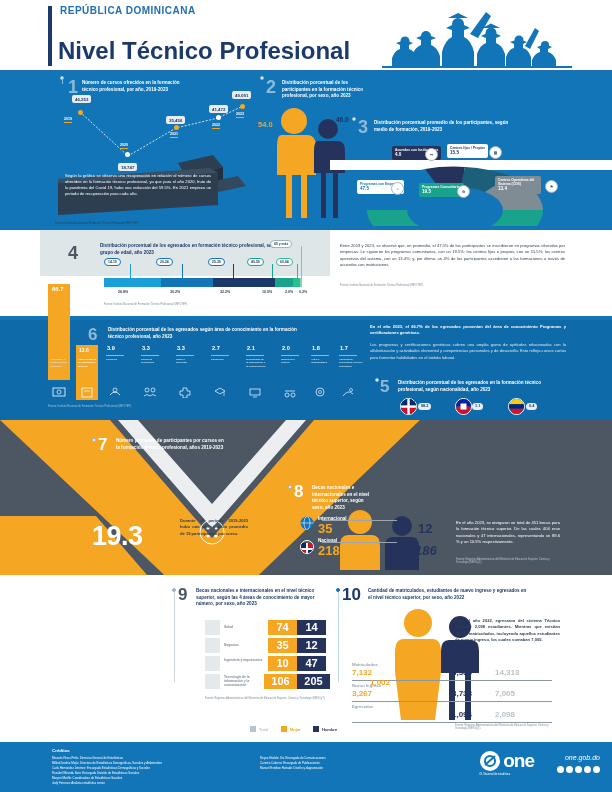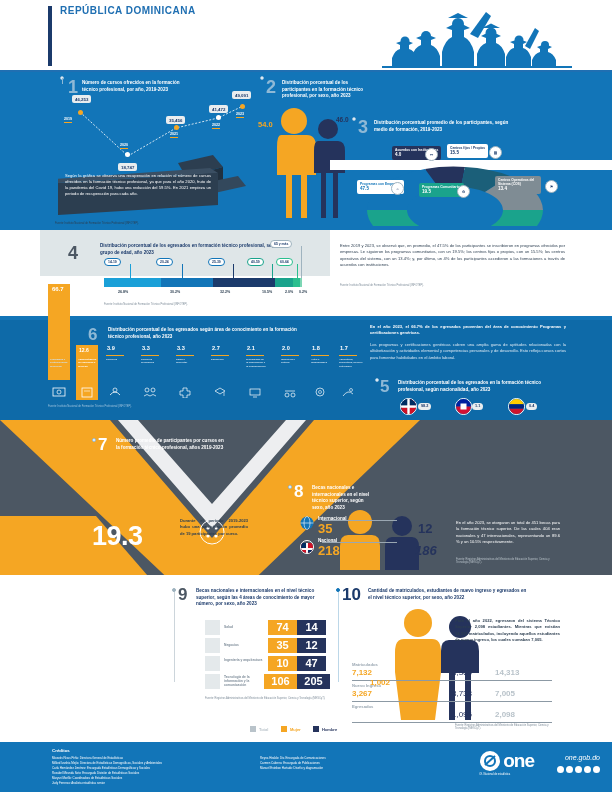--- a/index.html
+++ b/index.html
@@ -80,21 +80,21 @@
   .s9icon { position:absolute; width:15px; height:15px; background:#e4e9eb; }
   .s9name { position:absolute; font-size:3.3px; color:#7e8c99; font-weight:bold; line-height:1.25; }
   .s9a { position:absolute; background:#f5a623; color:#fff; font-size:11px; font-weight:bold;
          text-align:center; line-height:15px; }
   .s9b { position:absolute; background:#25335c; color:#fff; font-size:11px; font-weight:bold;
          text-align:center; line-height:15px; }
 
   
   .s10lab { position:absolute; font-size:4.2px; font-weight:bold; color:#9aa7b2; }
   .s10o { position:absolute; font-size:8px; font-weight:bold; color:#f5a623; }
-  .s10n { position:absolute; font-size:8px; font-weight:normal; color:#25335c; }
+  .s10n { position:absolute; font-size:8px; font-weight:bold; color:#25335c; }
   .s10t { position:absolute; font-size:8px; font-weight:bold; color:#b9c3ca; }
   .s10line { position:absolute; height:.6px; background:#8c99a4; }
 
   
   .lgsw { position:absolute; width:6px; height:6px; }
   .lgtx { position:absolute; font-size:4px; font-weight:bold; }
 
   
   .footer { position:absolute; left:0; top:742px; width:612px; height:50px; background:#1275b8; }
   .fcred { position:absolute; color:#fff; font-weight:bold; font-size:4.4px; }
@@ -103,20 +103,21 @@
   .fweb { position:absolute; right:12px; top:12px; color:#fff; font-size:7px; font-style:italic; }
   .fsoc { position:absolute; right:12px; top:24px; display:flex; gap:2px; }
   .fsoc i { width:7px; height:7px; border-radius:50%; background:#fff; display:block; }
 </style>
 </head>
 <body>
 
 <div class="header">
   <div class="hdr-bar"></div>
   <div class="hdr-sub">REPÚBLICA DOMINICANA</div>
+  <div class="hdr-t2">Nivel Técnico Profesional</div>
   <svg class="grad" viewBox="0 0 190 64">
     <g fill="#1275b8">
       <path d="M60 64 L60 48 Q63 36 70 33 L70 26 L64 24 L76 18 L88 24 L82 26 L82 33 Q89 36 92 48 L92 64 Z"></path>
       <circle cx="76" cy="20" r="6"></circle>
       <path d="M66 14 h20 l-10 -5 z"></path>
       <path d="M88 30 L104 8 L109 12 L96 34 Z"></path>
       <path d="M30 64 L30 52 Q33 43 39 41 L39 36 L34 34 L44 30 L54 34 L49 36 L49 41 Q55 43 58 52 L58 64 Z"></path>
       <circle cx="44" cy="32" r="5"></circle>
       <path d="M95 64 L95 50 Q98 41 104 39 L104 34 L99 32 L109 27 L119 32 L114 34 L114 39 Q120 41 123 50 L123 64 Z"></path>
       <circle cx="109" cy="29" r="5.5"></circle>

